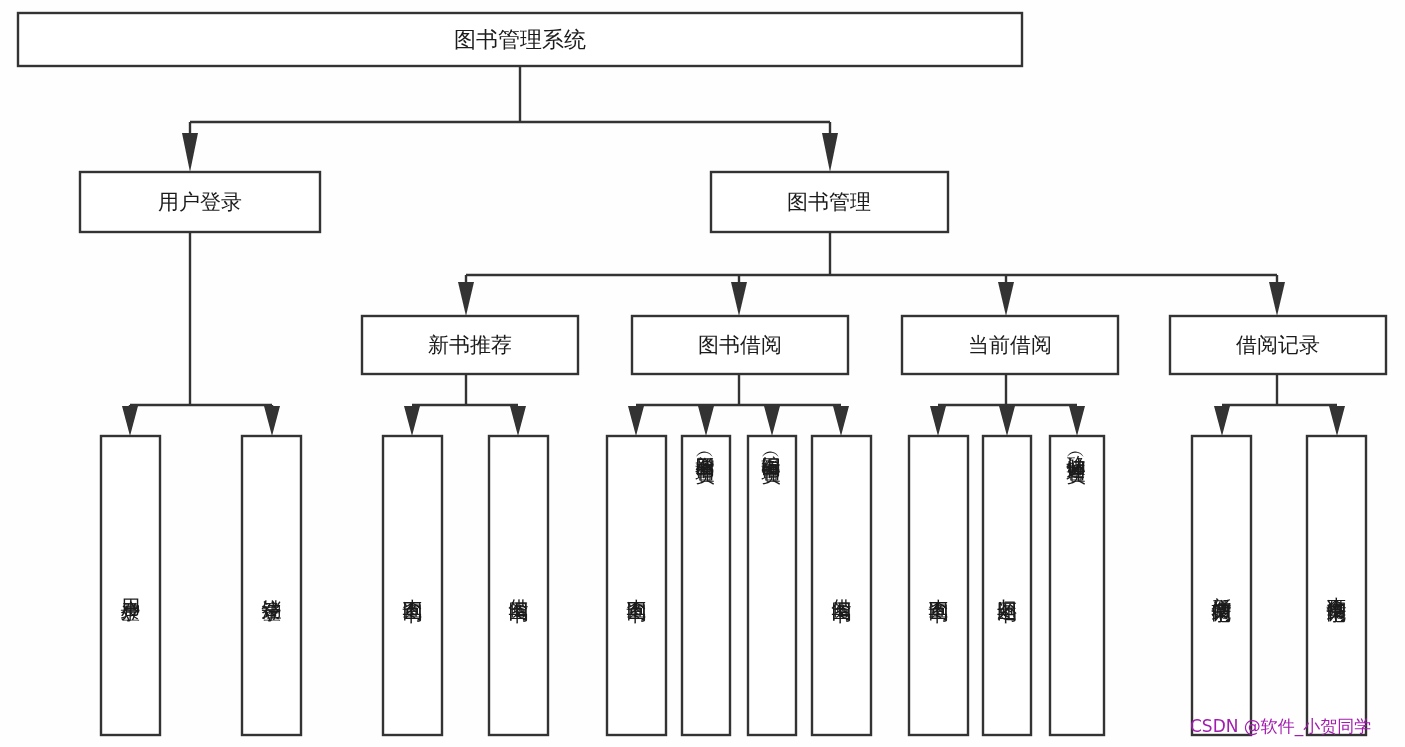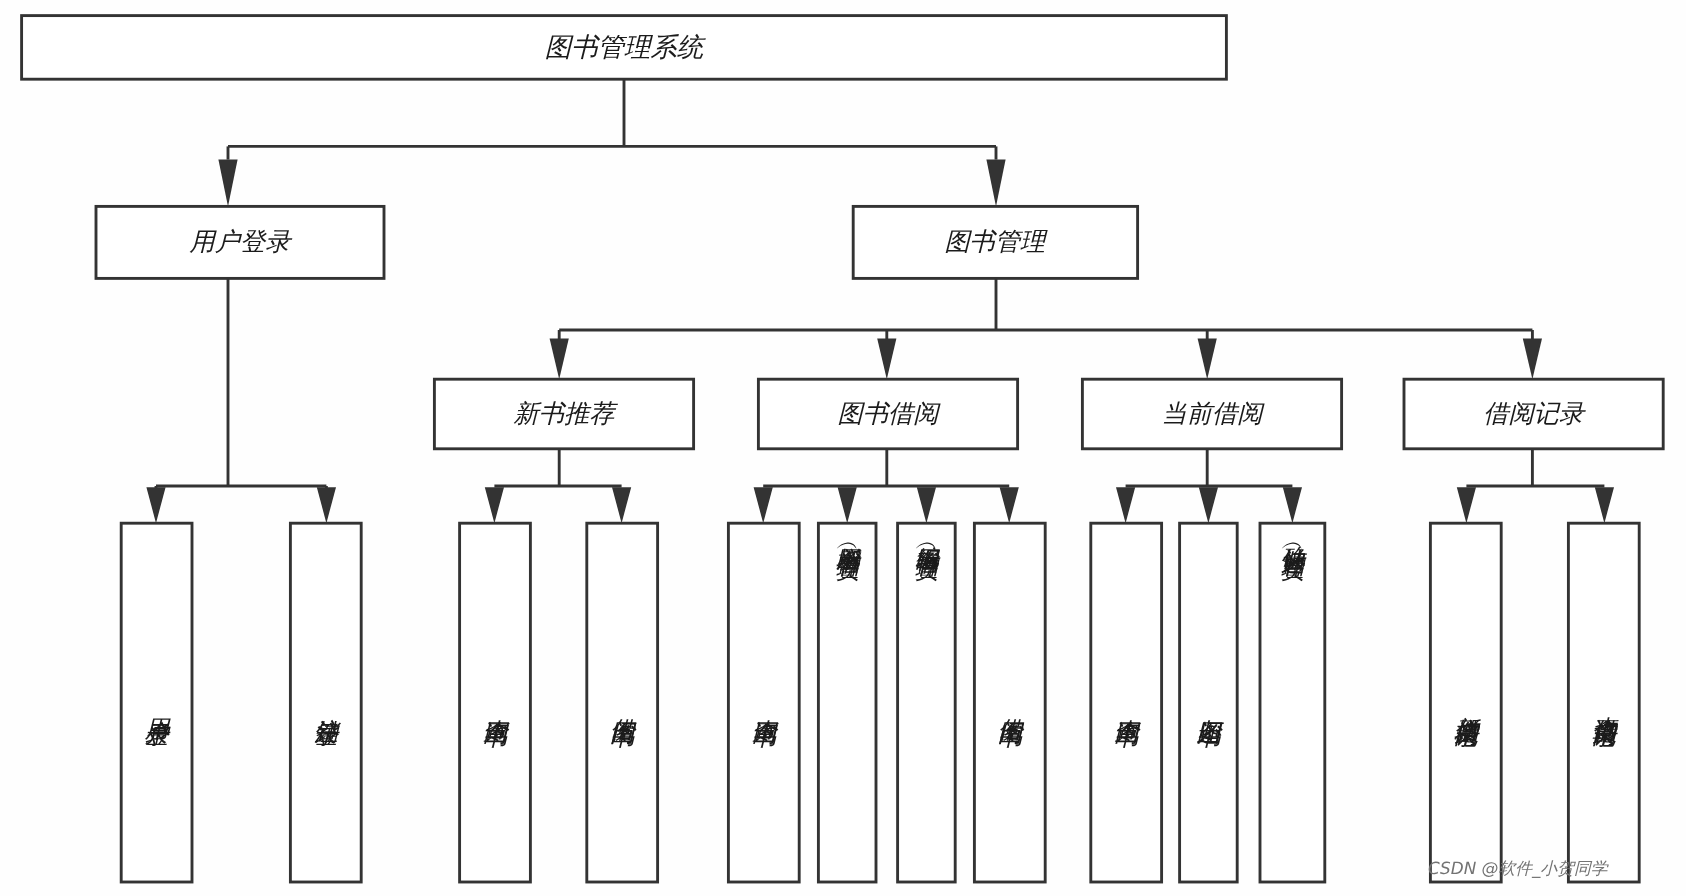--- a/index.html
+++ b/index.html
@@ -13,21 +13,20 @@
     font-family: "DejaVu Sans", "Liberation Sans", sans-serif;
     overflow: hidden;
     position: relative;
   }
   #diagram-root {
     position: absolute;
     left: 0;
     top: 0;
     width: 1405px;
     height: 747px;
-    font-style: italic;
   }
   svg.diagram-canvas {
     display: block;
     width: 1405px;
     height: 747px;
     background: #fefefe;
   }
   .node-box {
     fill: #ffffff;
     stroke: #333333;
@@ -70,22 +69,22 @@
     pointer-events: none;
   }
   .vert-label.top-aligned {
     justify-content: flex-start;
     padding-top: 4px;
     box-sizing: border-box;
   }
   #watermark {
     position: absolute;
     font-family: "DejaVu Sans", "Liberation Sans", sans-serif;
-    font-size: 14px;
-    color: #737373;
+    font-size: 17px;
+    color: #a21caf;
     white-space: nowrap;
     pointer-events: none;
   }
 </style>
 </head>
 <body>
 
 <div id="diagram-root">
   <svg class="diagram-canvas" viewBox="0 0 1405 747" xmlns="http://www.w3.org/2000/svg">
 

